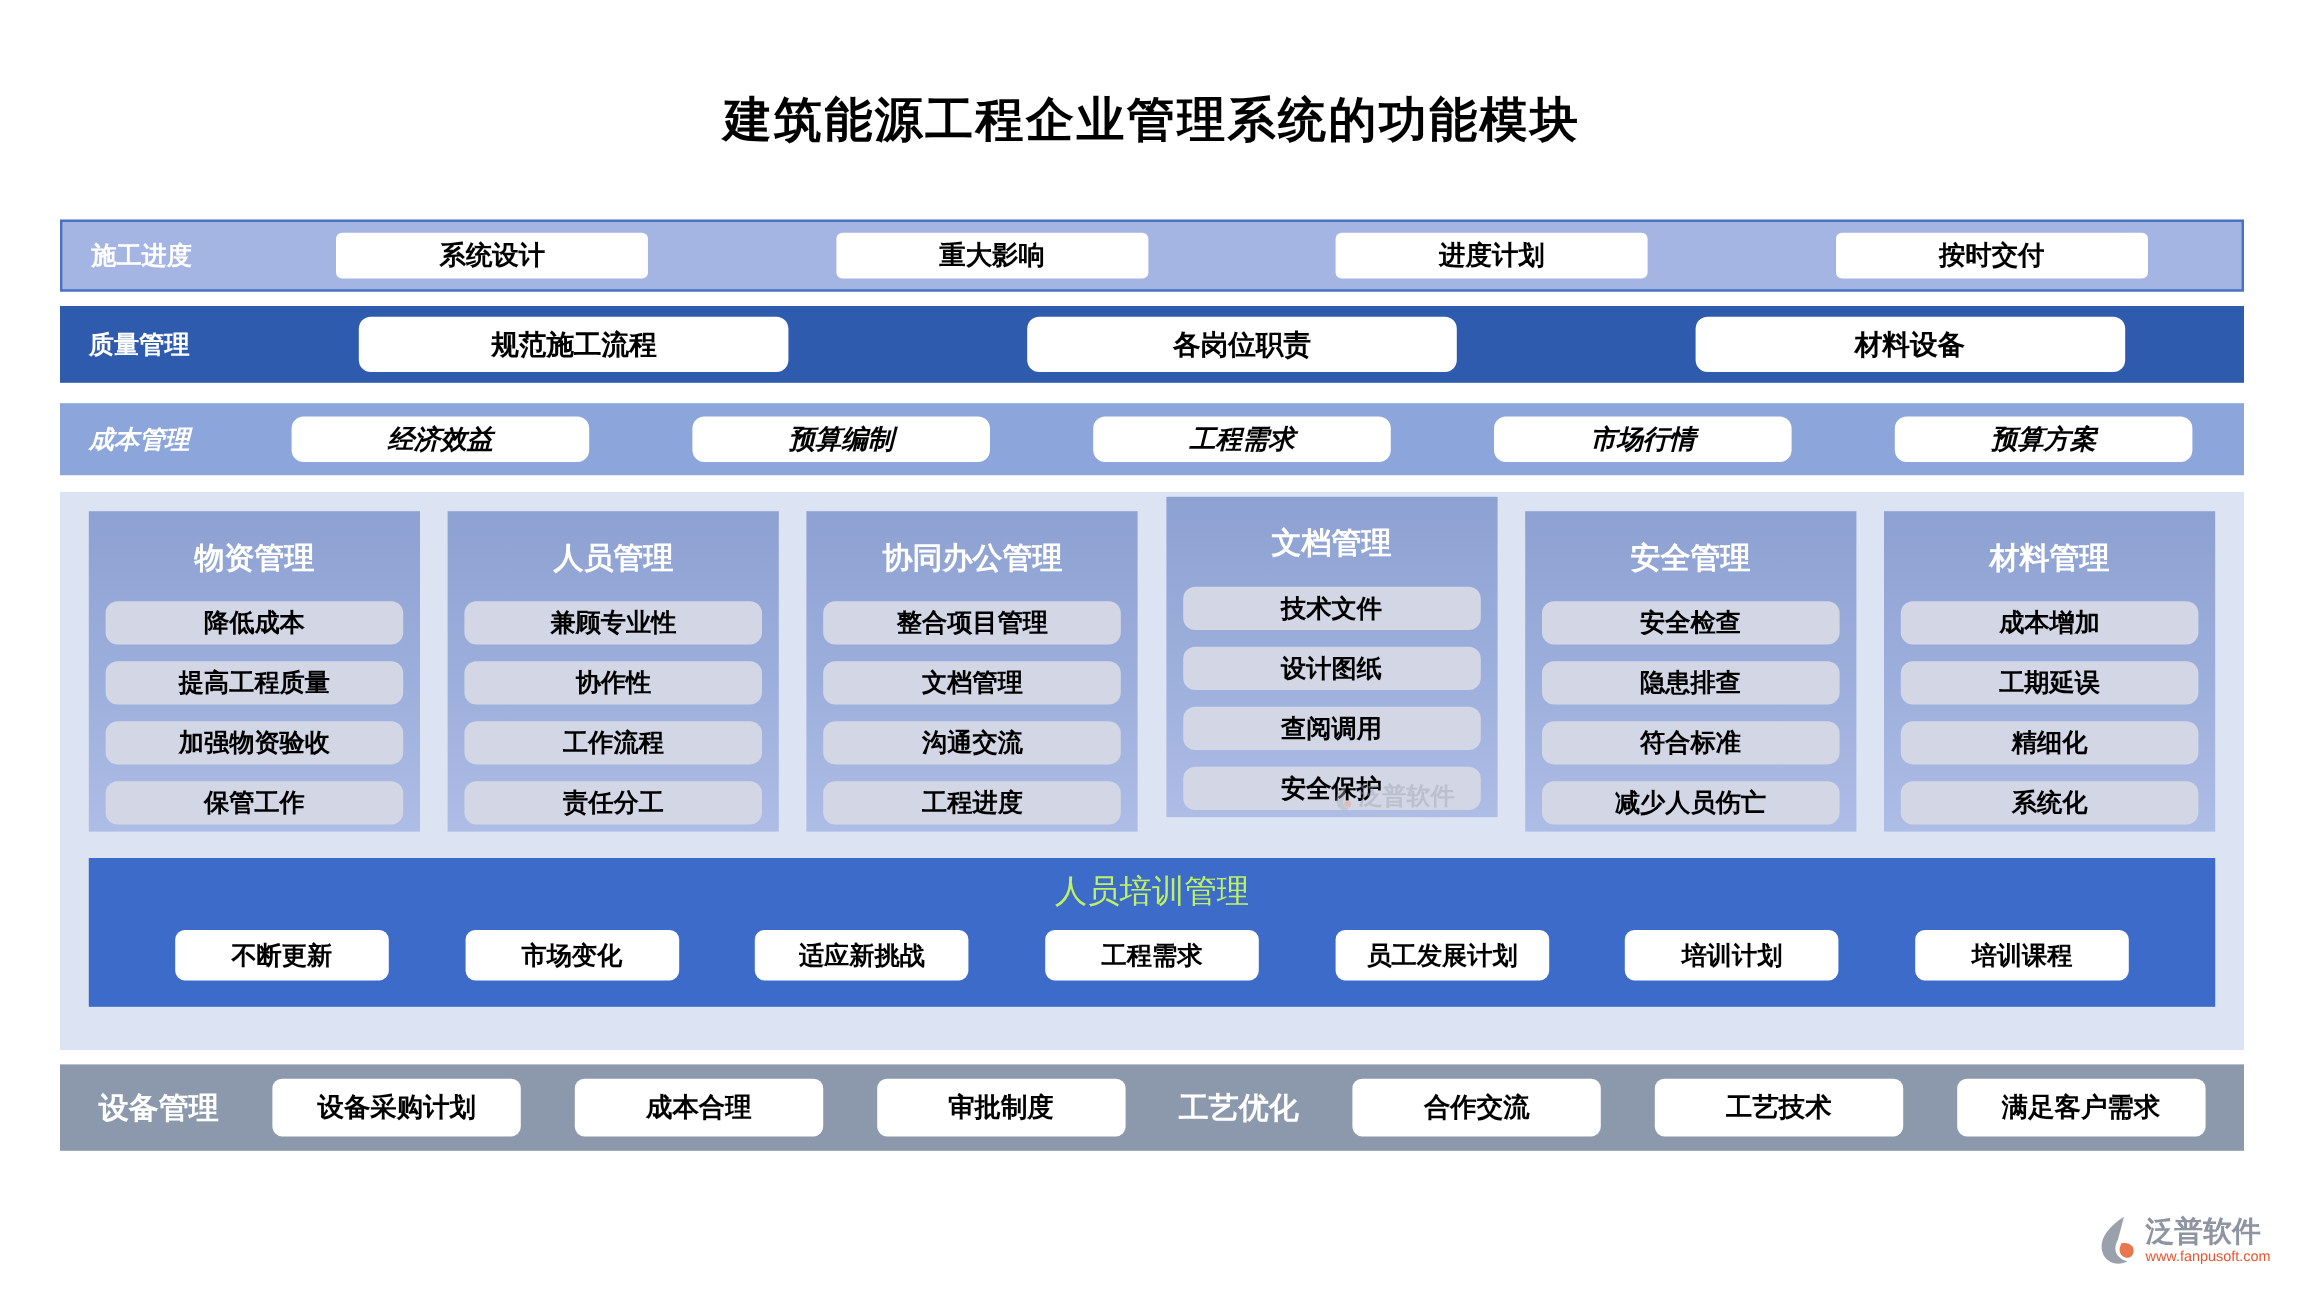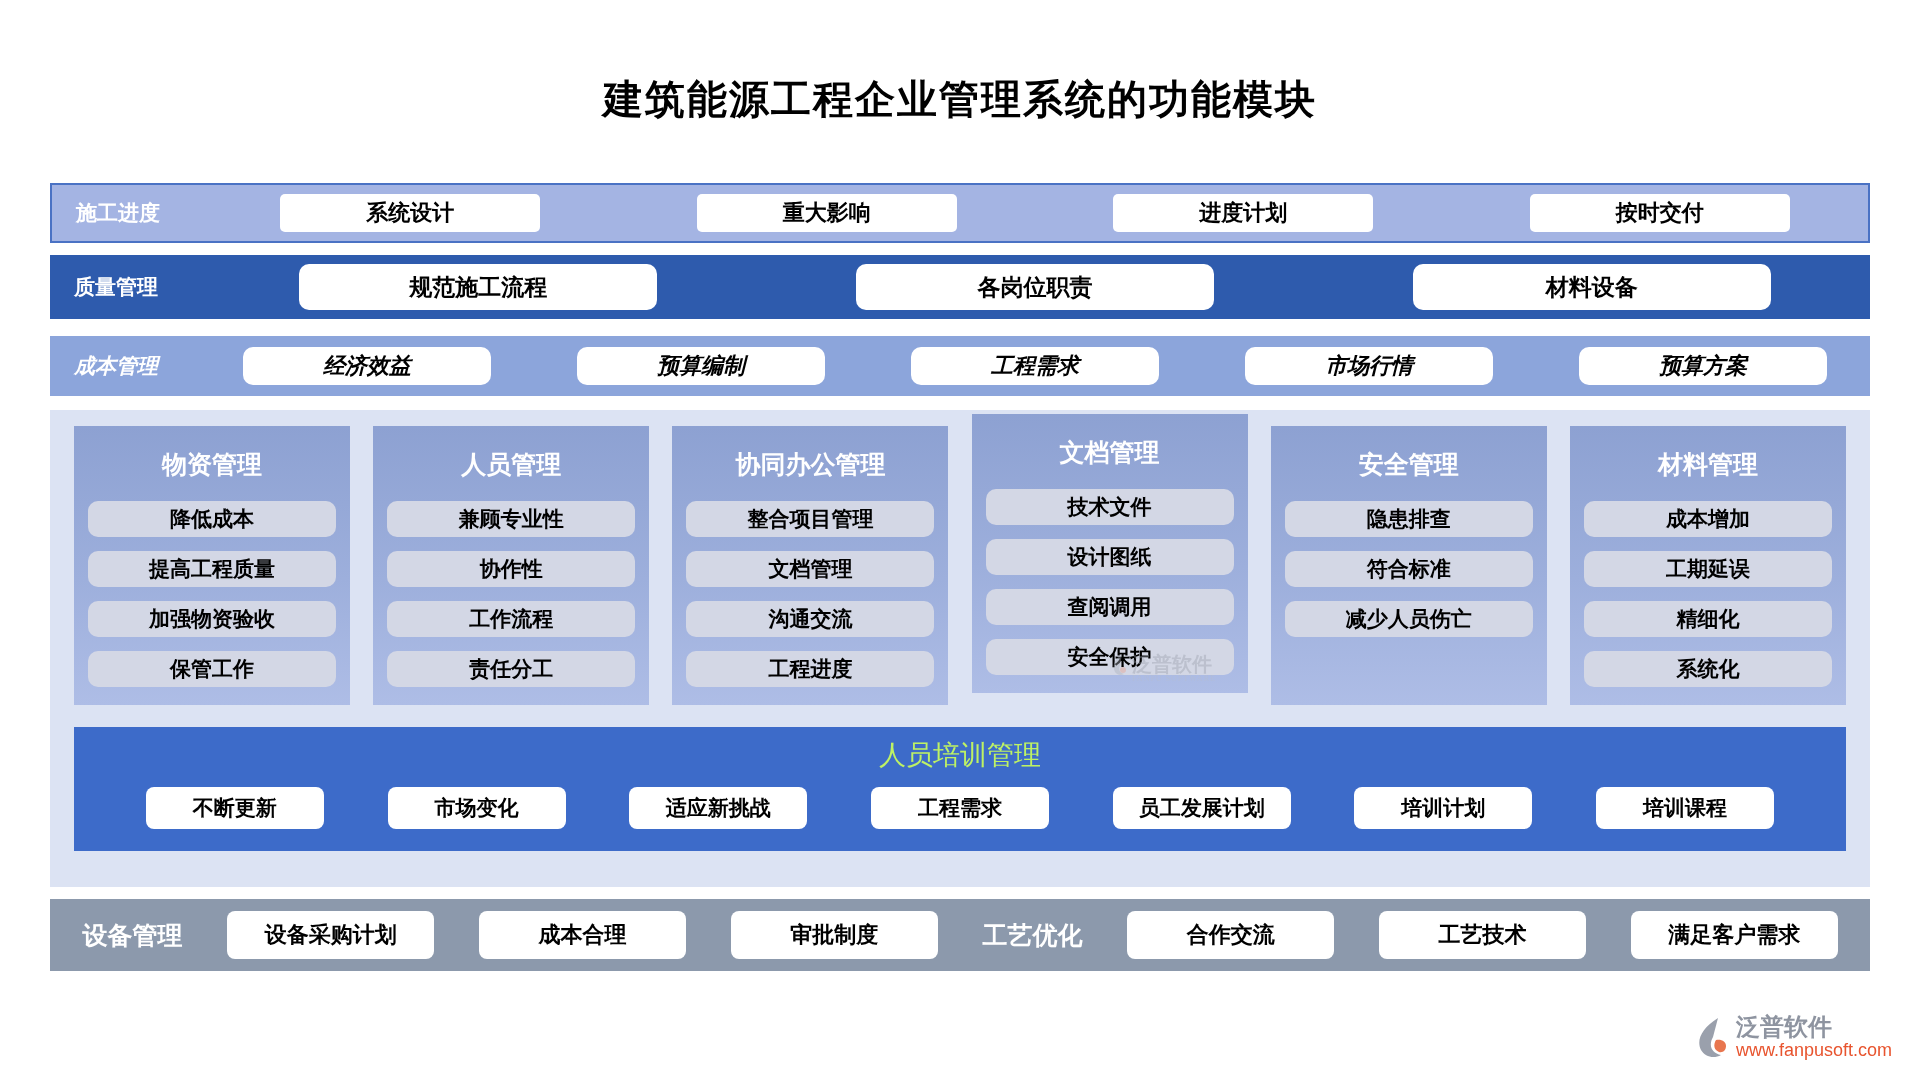--- a/index.html
+++ b/index.html
@@ -33,21 +33,21 @@
   .band2 .node { width: 358px; height: 46px; border-radius: 10px; font-size: 23px; }
 
   .band3 { height: 60px; background: #8ca5db; margin-bottom: 14px; font-style: italic; }
   .band3 .node { width: 248px; height: 38px; border-radius: 10px; font-size: 22px; }
 
   
   .mid { background: #dce3f3; padding: 16px 24px 36px 24px; position: relative; }
   .cols { display: flex; justify-content: space-between; }
   .col {
     width: 276px; background: linear-gradient(180deg, #8da1d2 0%, #9dafdc 55%, #aebde6 100%);
-    padding: 14px 14px 18px 14px;
+    padding: 14px 14px 6px 14px;
   }
   .col-offset { transform: translateY(-12px); }
   .col-title {
     color: #ffffff; font-size: 25px; font-weight: bold; text-align: center;
     margin: 8px 0 20px 0;
   }
   .col-item {
     background: #d3d7e5; border-radius: 10px; height: 36px; margin-bottom: 14px;
     display: flex; align-items: center; justify-content: center;
     font-size: 21px; font-weight: bold; color: #000; white-space: nowrap;
@@ -75,21 +75,21 @@
     display: flex; align-items: flex-start; pointer-events: none;
   }
   .faint-swoosh { width: 16px; height: 22px; margin-right: 4px; }
   .faint-text-name { font-size: 20px; color: #9aa0ac; font-weight: bold; line-height: 20px; }
   .faint-text-sub { font-size: 8px; color: #b8bec8; letter-spacing: 1px; }
 
   
   .brand { position: absolute; right: 28px; top: 1014px; display: flex; align-items: center; }
   .brand-logo { width: 34px; height: 40px; margin-right: 6px; }
   .brand-name { font-size: 24px; font-weight: bold; color: #8e94a0; line-height: 26px; }
-  .brand-url { font-size: 18px; color: #e8542e; font-family: "Liberation Sans", sans-serif; }
+  .brand-url { font-size: 12px; color: #e8542e; font-family: "Liberation Sans", sans-serif; }
 </style>
 </head>
 <body>
 
 <div class="page">
 
   <h1 class="title">建筑能源工程企业管理系统的功能模块</h1>
 
   <div class="band band1">
     <div class="band-label">施工进度</div>
@@ -151,20 +151,21 @@
       <div class="col col-offset">
         <div class="col-title">文档管理</div>
         <div class="col-item">技术文件</div>
         <div class="col-item">设计图纸</div>
         <div class="col-item">查阅调用</div>
         <div class="col-item">安全保护</div>
       </div>
 
       <div class="col">
         <div class="col-title">安全管理</div>
+        <div class="col-item">安全检查</div>
         <div class="col-item">隐患排查</div>
         <div class="col-item">符合标准</div>
         <div class="col-item">减少人员伤亡</div>
       </div>
 
       <div class="col">
         <div class="col-title">材料管理</div>
         <div class="col-item">成本增加</div>
         <div class="col-item">工期延误</div>
         <div class="col-item">精细化</div>

